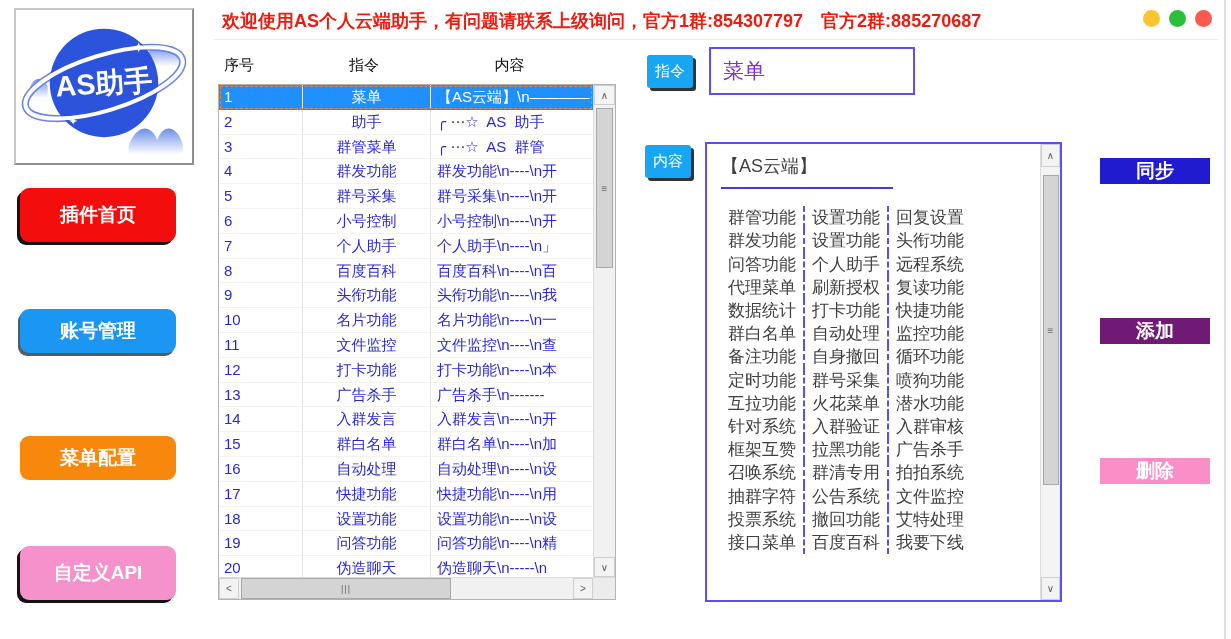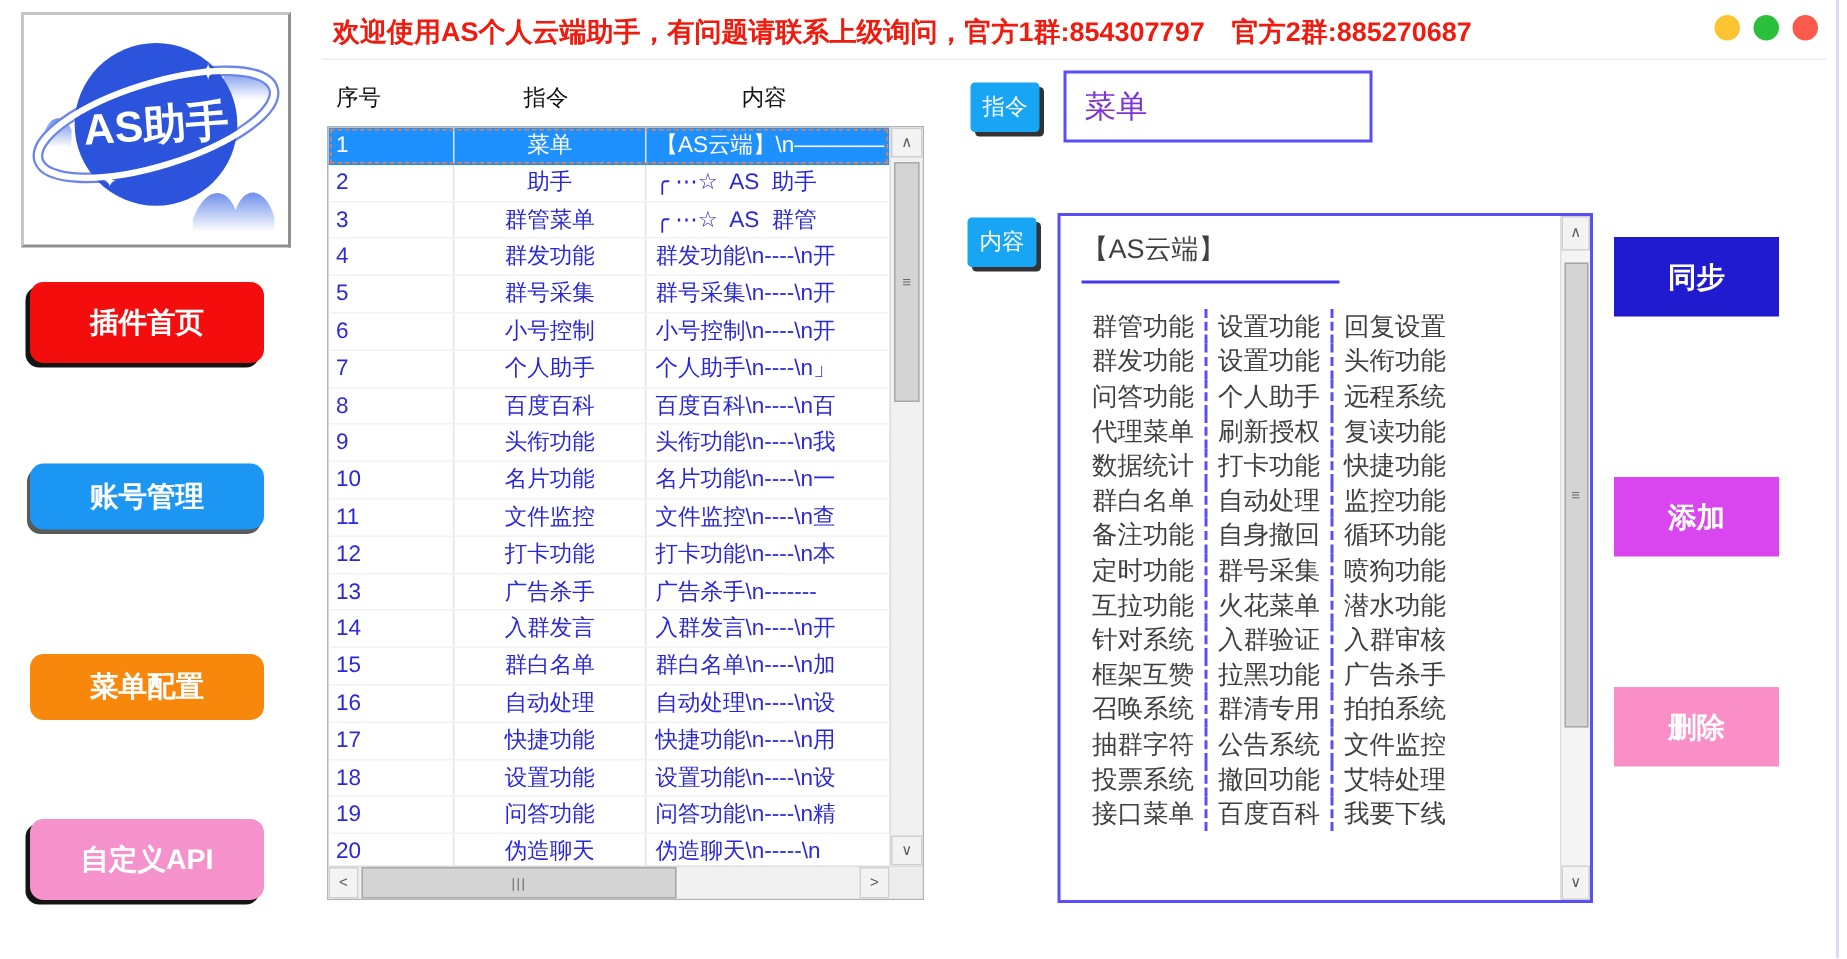--- a/index.html
+++ b/index.html
@@ -83,21 +83,21 @@
   .title-underline{width:172px;height:2px;background:#4538e8;margin:9px 0 17px;}
   .menu-line{display:flex;white-space:nowrap;}
   .menu-cell{padding:0 5px;width:72px;text-align:center;}
   .menu-cell + .menu-cell{border-left:2px dashed #5a4ff2;}
   .content-vscroll{width:20px;background:#f4f4f4;border-left:1px solid #ddd;display:flex;
     flex-direction:column;align-items:center;box-sizing:border-box;}
   .content-vscroll .sb-btn{height:23px;}
   .content-vscroll .vthumb{width:16px;height:310px;margin-top:8px;}
 
   
-  .action-btn{position:absolute;left:1076px;width:110px;height:53px;color:#fff;font-size:19px;
+  .action-btn{position:absolute;left:1100px;width:110px;height:26px;color:#fff;font-size:19px;
     font-weight:bold;display:flex;align-items:center;justify-content:center;cursor:pointer;}
   #btn-sync{top:158px;}
   #btn-add{top:318px;}
   #btn-del{top:458px;}
 </style>
 </head>
 <body>
 
 <div class="right-edge"></div>
 <div class="top-line"></div>
@@ -348,14 +348,14 @@
     </div>
   <div class="content-vscroll">
     <div class="sb-btn">∧</div>
     <div class="vthumb">≡</div>
     <div class="vspacer"></div>
     <div class="sb-btn">∨</div>
   </div>
 </div>
 
 <div class="action-btn" id="btn-sync" style="background: rgb(32, 27, 206);">同步</div>
-<div class="action-btn" id="btn-add" style="background: #d946ef;">添加</div>
+<div class="action-btn" id="btn-add" style="background: #701a75;">添加</div>
 <div class="action-btn" id="btn-del" style="background: rgb(249, 143, 198);">删除</div>
 
 </body></html>

